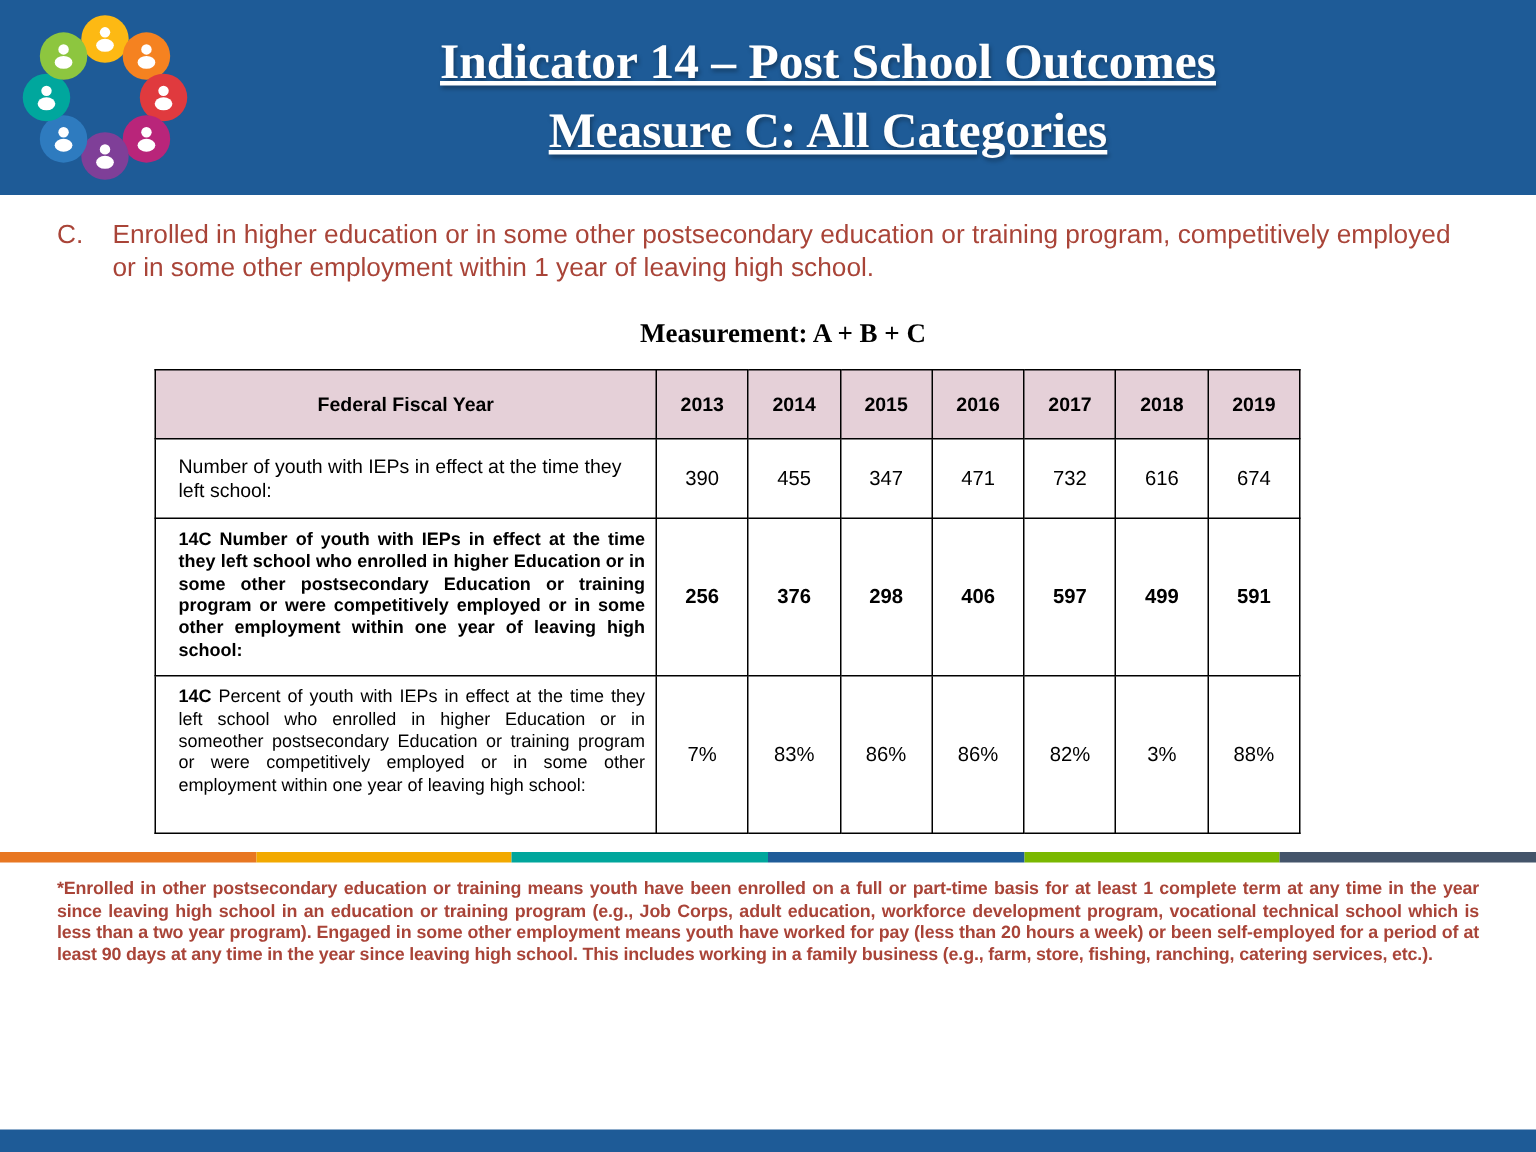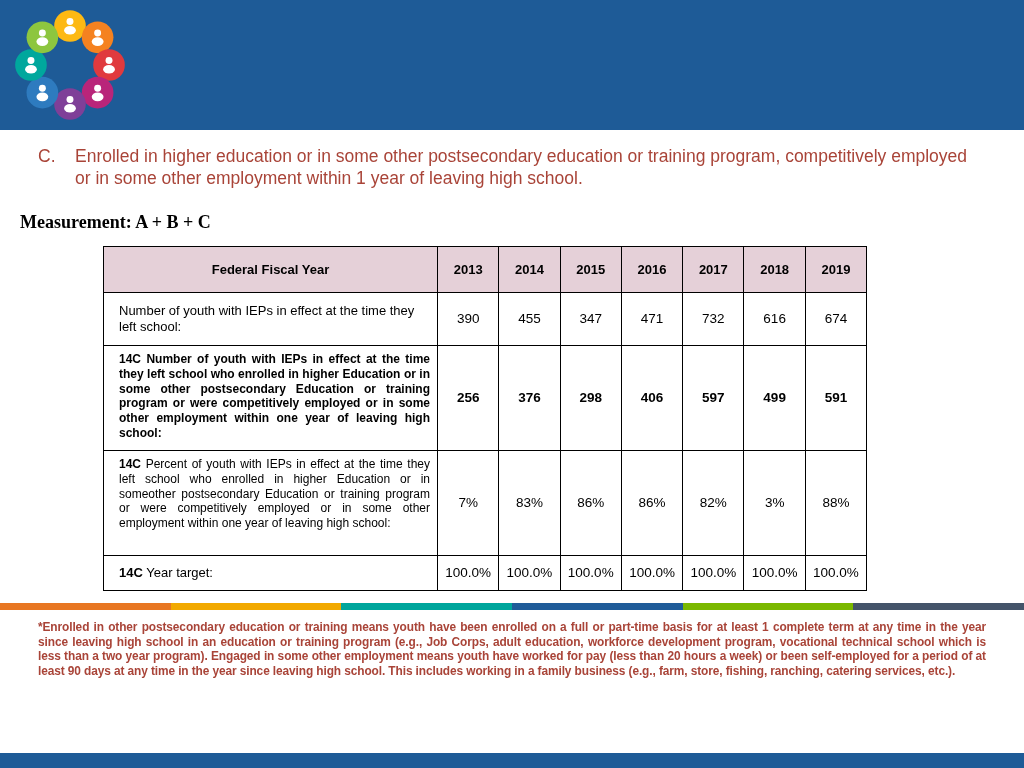--- a/index.html
+++ b/index.html
@@ -48,20 +48,21 @@
   .desc-letter { width: 37px; flex: 0 0 auto; }
   .desc-text { flex: 1; }
 
   
   .measurement {
     margin: 22px 0 0 20px;
     font-family: "Liberation Serif", serif;
     font-weight: bold;
     font-size: 18px;
     color: #000000;
+    text-align: center;
   }
 
   
   .table-wrap { margin: 13px 0 0 103px; }
   table.ffy {
     border-collapse: collapse;
     table-layout: fixed;
     width: 763px;
     color: #000;
   }
@@ -169,20 +170,24 @@
           <circle cy="-4.2" r="3.3" fill="#fff"></circle>
           <ellipse cy="4" rx="5.6" ry="4.1" fill="#fff"></ellipse>
         </g>
       <g transform="translate(28.8,28.8)">
           <circle r="15" fill="#8DC63F"></circle>
           <circle cy="-4.2" r="3.3" fill="#fff"></circle>
           <ellipse cy="4" rx="5.6" ry="4.1" fill="#fff"></ellipse>
         </g>
     </g>
   </svg>
+  <div class="title-block">
+    <div class="t-line">Indicator 14 – Post School Outcomes</div>
+    <div class="t-line">Measure C: All Categories</div>
+  </div>
 </div>
 
 <div class="description">
   <p class="desc-item">
     <span class="desc-letter">C.</span>
     <span class="desc-text">Enrolled in higher education or in some other postsecondary education or training program, competitively employed or in some other employment within 1 year of leaving high school.</span>
   </p>
 </div>
 
 <div class="measurement">Measurement: A + B + C</div>
@@ -229,30 +234,20 @@
       <tr class="r3">
         <td class="label-cell"><b>14C</b> <span>Percent of youth with IEPs in effect at the time they left school who enrolled in higher Education or in someother postsecondary Education or training program or were competitively employed or in some other employment within one year of leaving high school:</span></td>
         <td class="val">7%</td>
         <td class="val">83%</td>
         <td class="val">86%</td>
         <td class="val">86%</td>
         <td class="val">82%</td>
         <td class="val">3%</td>
         <td class="val">88%</td>
       </tr>
-      <tr class="r4">
-        <td class="label-cell"><b>14C</b> <span>Year target:</span></td>
-        <td class="val">100.0%</td>
-        <td class="val">100.0%</td>
-        <td class="val">100.0%</td>
-        <td class="val">100.0%</td>
-        <td class="val">100.0%</td>
-        <td class="val">100.0%</td>
-        <td class="val">100.0%</td>
-      </tr>
     </tbody>
   </table>
 </div>
 
 <div class="stripe">
     <div style="background: rgb(232, 119, 34);"></div>
     <div style="background: rgb(242, 169, 0);"></div>
     <div style="background: rgb(0, 166, 156);"></div>
     <div style="background: rgb(31, 92, 153);"></div>
     <div style="background: rgb(122, 184, 0);"></div>

